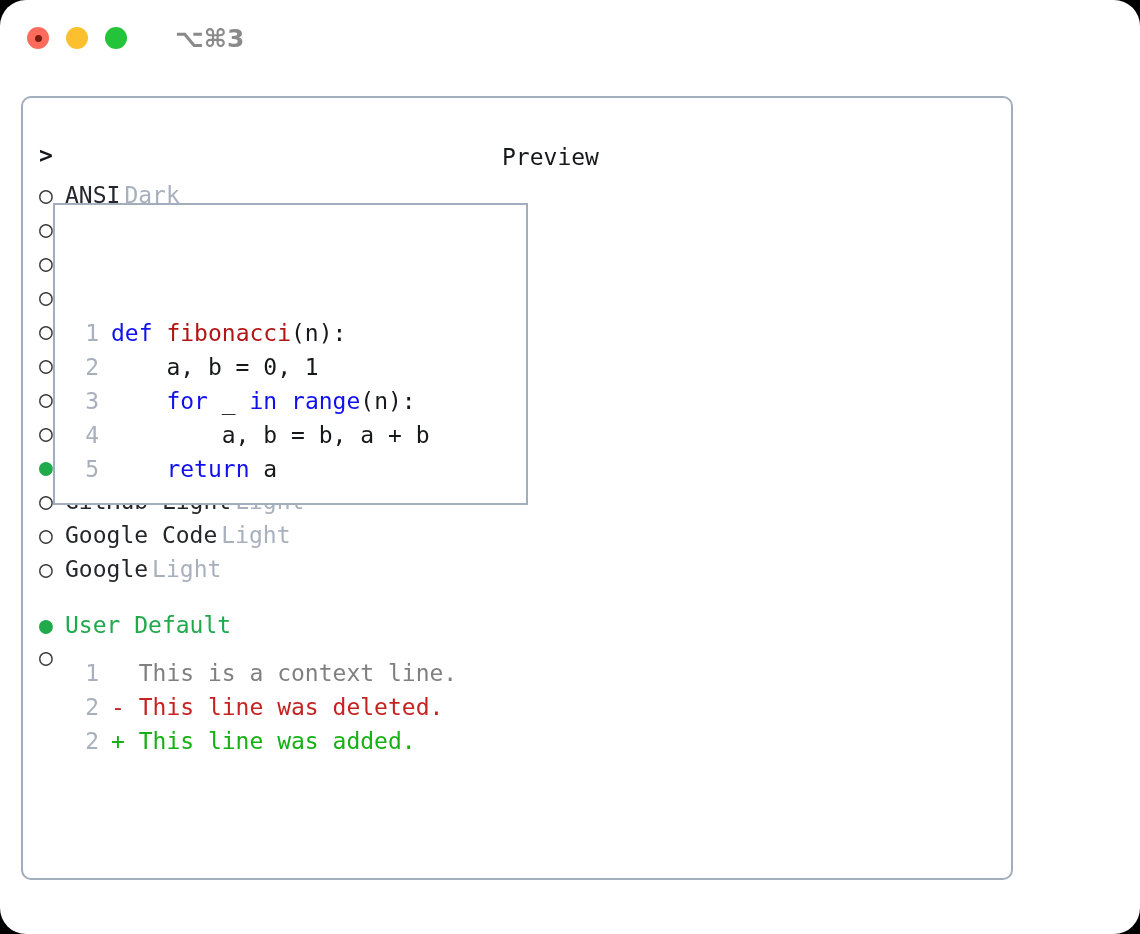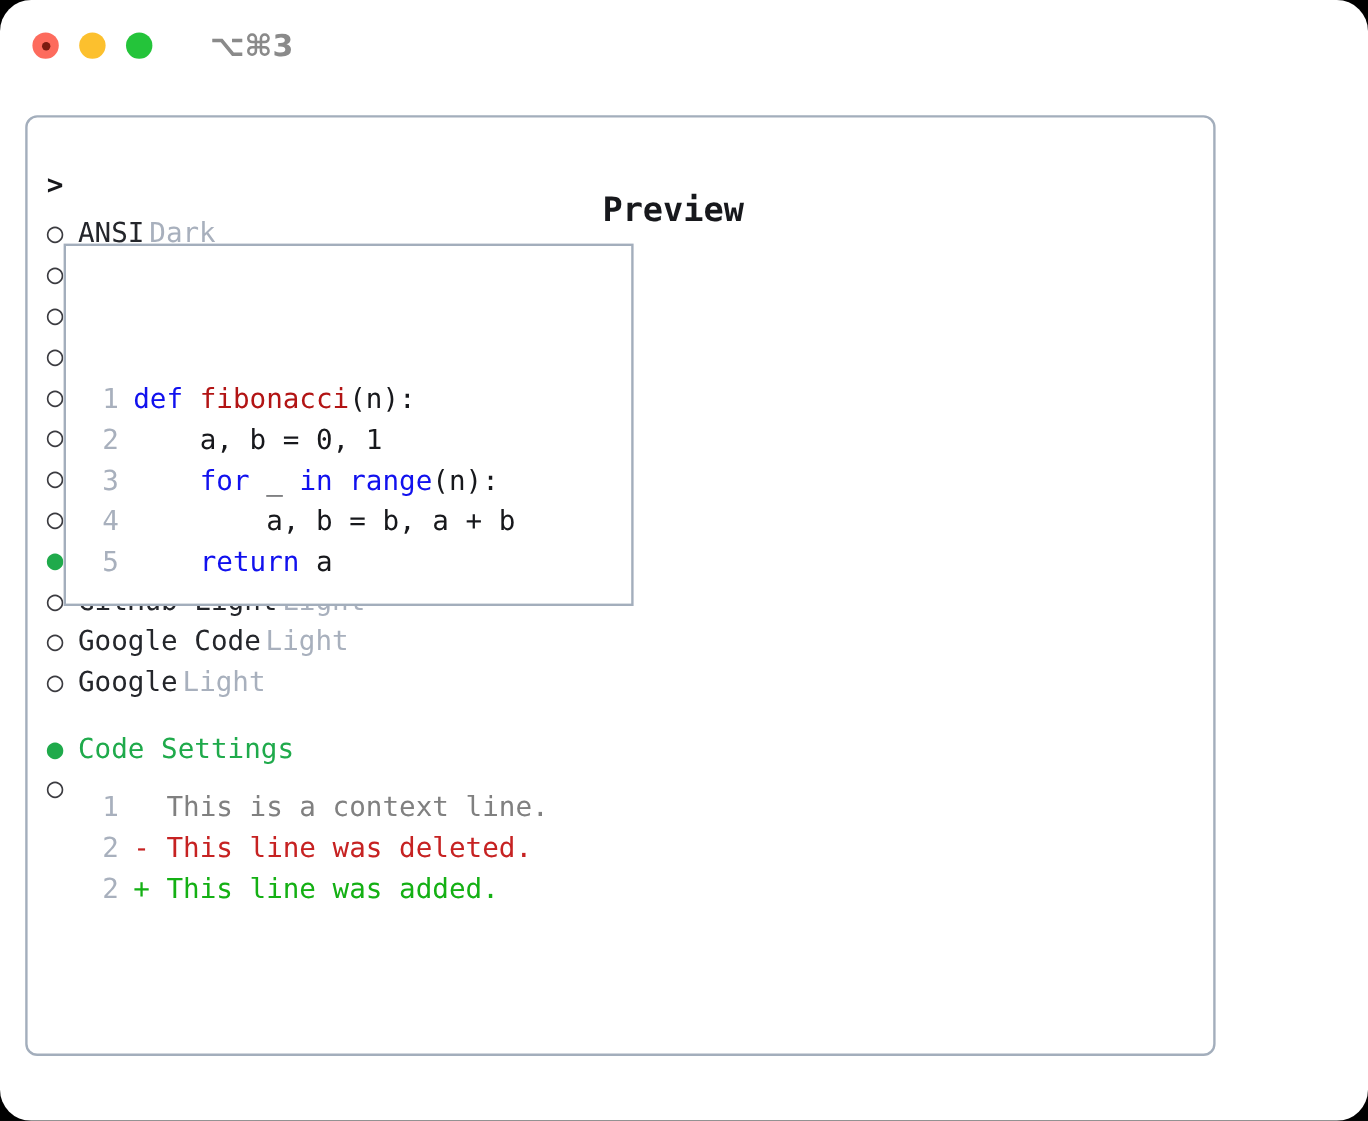--- a/index.html
+++ b/index.html
@@ -145,25 +145,24 @@
   }
 
   
   .right-col {
     position: absolute;
     left: 479px;
     top: 46px;
     width: 500px;
   }
   .preview-title {
-    font-size: 28px;
-    font-weight: bold;
+    font-size: 23px;
+    font-weight: normal;
     color: #17181c;
     margin-bottom: 0;
-    margin-top: 14px;
   }
   .preview-box {
     position: absolute;
     left: 30px;
     top: 105px;
     width: 475px;
     height: 302px;
     border: 2px solid #a3aebc;
     box-sizing: border-box;
     background: #ffffff;
@@ -232,21 +231,21 @@
             <div class="row"><span class="marker marker-dot">●</span><span class="label label-selected">Default Light</span><span class="variant">Light</span></div>
             <div class="row"><span class="marker">○</span><span class="label">GitHub Light</span><span class="variant">Light</span></div>
             <div class="row"><span class="marker">○</span><span class="label">Google Code</span><span class="variant">Light</span></div>
             <div class="row"><span class="marker">○</span><span class="label">Google</span><span class="variant">Light</span></div>
           </div>
 
         <div class="spacer-sm"></div>
 
 
         <div id="apply-list">
-            <div class="row"><span class="marker marker-dot">●</span><span class="label label-selected">Code Settings</span></div>
+            <div class="row"><span class="marker marker-dot">●</span><span class="label label-selected">User Default</span></div>
             <div class="row"><span class="marker">○</span></div>
           </div>
 
       </div>
 
       <div class="right-col">
         <div class="preview-title">Preview</div>
       </div>
 
       <div class="preview-box">

